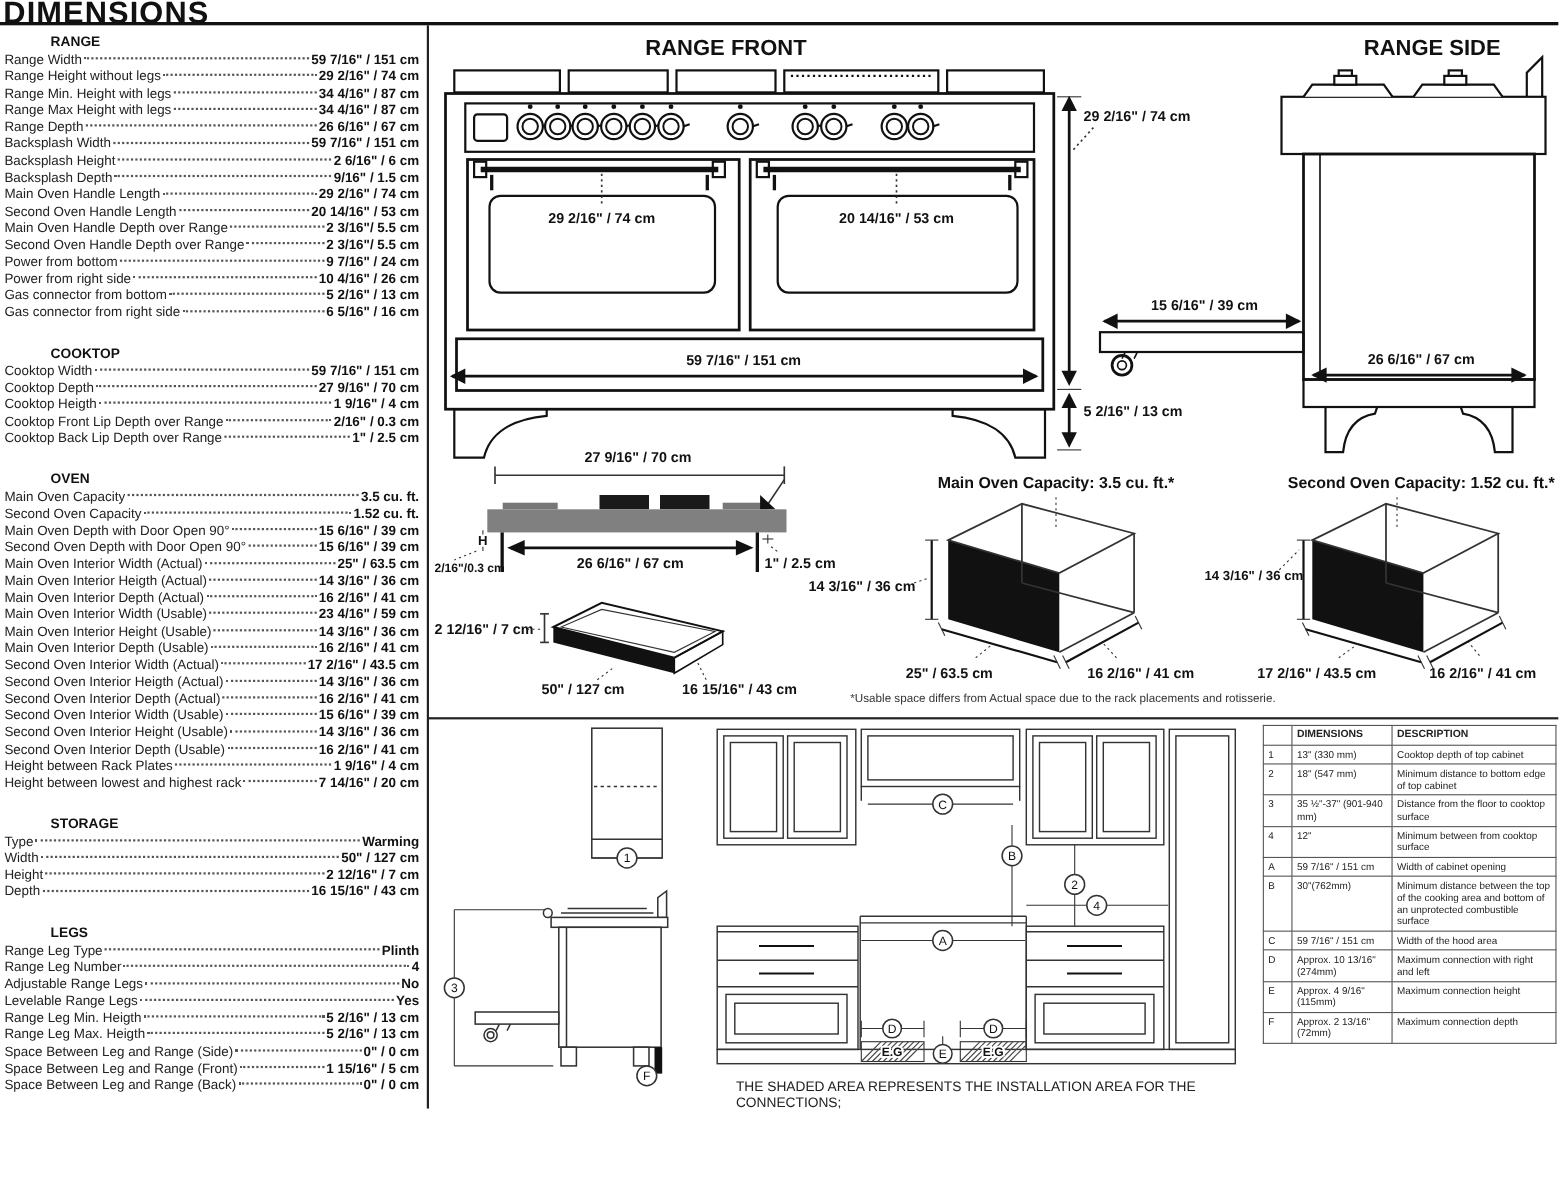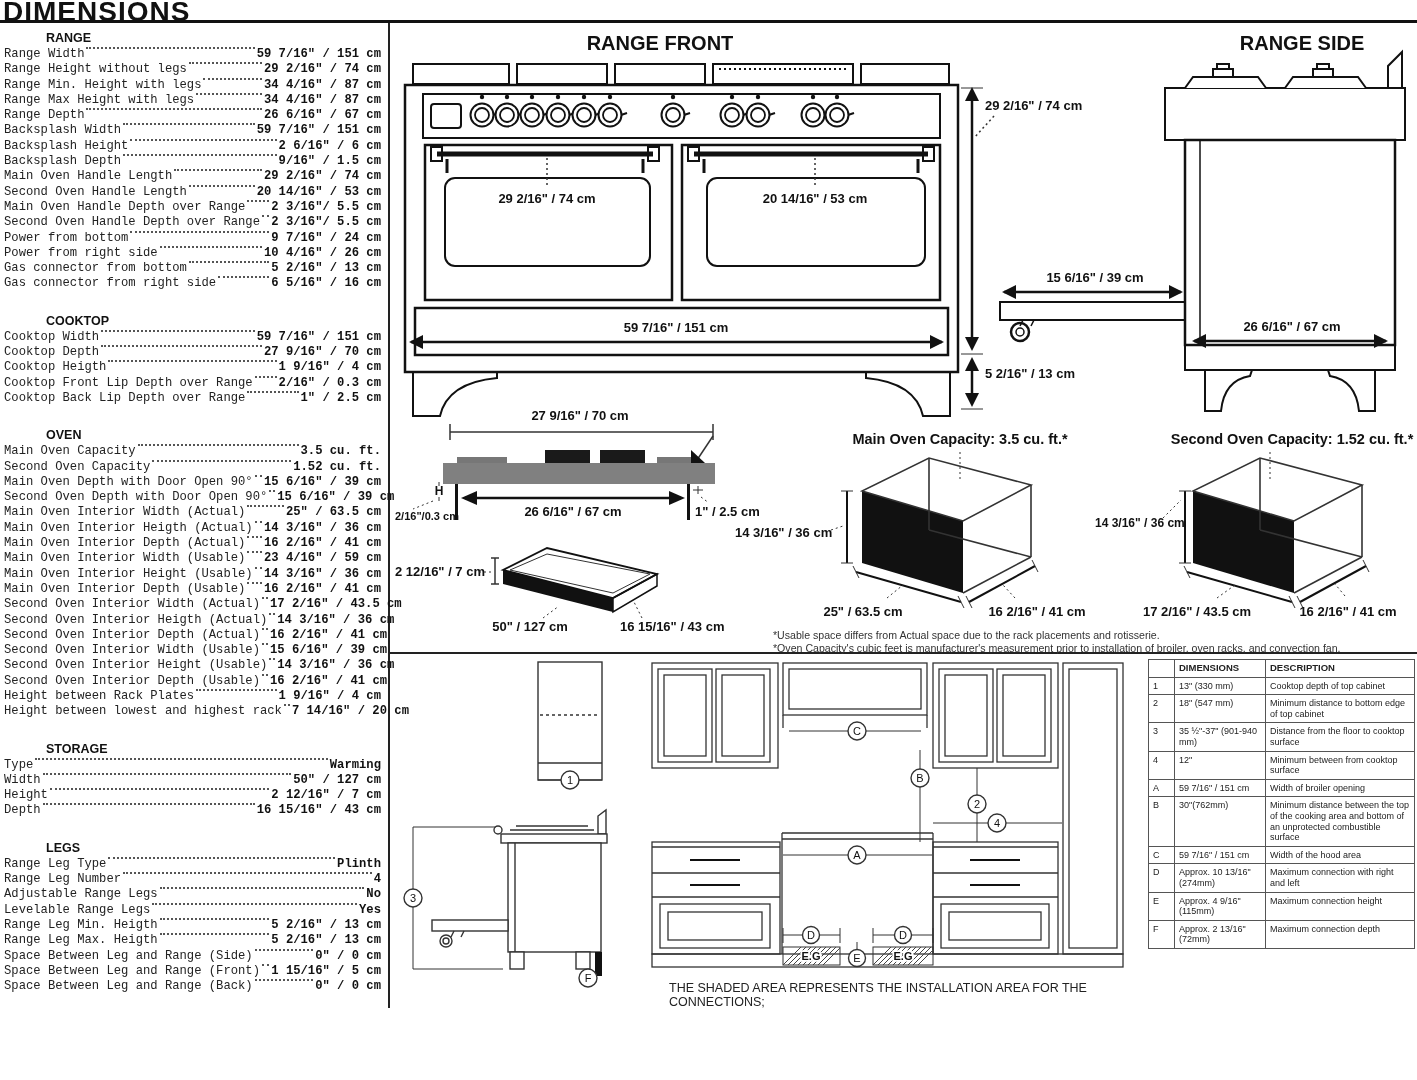--- a/index.html
+++ b/index.html
@@ -3,21 +3,21 @@
 <meta charset="utf-8">
 <style>
   html,body{margin:0;padding:0;background:#fff;}
   #page{position:relative;width:1417px;height:1008px;background:#fff;overflow:hidden;
         font-family:"Liberation Sans",sans-serif;color:#1a1a1a;}
   .rule{position:absolute;background:#111;}
   #page-title{position:absolute;left:3px;top:-4px;font-size:28px;font-weight:800;letter-spacing:1px;color:#111;}
   #spec-col{position:absolute;left:4px;top:31px;width:377px;}
   .spec-header{font-weight:bold;font-size:12.5px;color:#111;margin:22px 0 2px 0;padding-left:42px;}
   .spec-header.first{margin-top:0;}
-  .spec-row{display:flex;align-items:flex-start;font-size:12.2px;line-height:15.3px;color:#222;font-family:Liberation Mono, monospace;}
+  .spec-row{display:flex;align-items:center;font-size:12.2px;line-height:15.3px;color:#222;}
   .spec-label{white-space:nowrap;}
   .spec-dots{flex:1 1 auto;border-bottom:2px dotted #555;margin:0 2px 3px 2px;min-width:6px;}
   .spec-value{font-weight:bold;white-space:nowrap;color:#111;}
   svg{position:absolute;overflow:visible;}
   svg text{font-family:"Liberation Sans",sans-serif;fill:#111;}
   .st{font-size:20px;font-weight:bold;}
   .t145{font-size:14.5px;font-weight:bold;}
   .d13{font-size:13px;font-weight:bold;}
   .d12{font-size:12px;font-weight:bold;}
   .d11{font-size:11px;font-weight:bold;}
@@ -599,21 +599,20 @@
       <line class="ln" stroke-width="2" x1="205" y1="174" x2="271" y2="138"></line>
       <line class="thin" x1="202" y1="168" x2="208" y2="180"></line>
         <line class="thin" x1="268" y1="132" x2="274" y2="144"></line>
       <line class="dash" x1="250" y1="168" x2="240" y2="156"></line>
       <text class="d13" x="253" y="188" text-anchor="middle">16 2/16" / 41 cm</text>
     </g>
   </svg>
 
   <div id="footnotes">
     <div>*Usable space differs from Actual space due to the rack placements and rotisserie.</div>
-    <div>*Oven Capacity's cubic feet is manufacturer's measurement prior to installation of broiler, oven racks, and convection fan.</div>
   </div>
 
   <svg style="left:398px;top:658px;" width="250" height="355" viewBox="0 0 250 355">
     <g class="thin" stroke-width="1.4">
       <rect x="140" y="4" width="64" height="118" fill="#fff"></rect>
       <line x1="142" y1="57" x2="202" y2="57" stroke-dasharray="3,3"></line>
       <line x1="140" y1="105" x2="204" y2="105"></line>
     </g>
     <line class="thin" x1="140" y1="122" x2="204" y2="122"></line>
     <circle class="callout" cx="172" cy="122" r="9"></circle>
@@ -787,21 +786,21 @@
           <td>Distance from the floor to cooktop surface</td>
         </tr>
         <tr>
           <td class="cid">4</td>
           <td class="cdim">12"</td>
           <td>Minimum between from cooktop surface</td>
         </tr>
         <tr>
           <td class="cid">A</td>
           <td class="cdim">59 7/16" / 151 cm</td>
-          <td>Width of broiler opening</td>
+          <td>Width of cabinet opening</td>
         </tr>
         <tr>
           <td class="cid">B</td>
           <td class="cdim">30"(762mm)</td>
           <td>Minimum distance between the top of the cooking area and bottom of an unprotected combustible surface</td>
         </tr>
         <tr>
           <td class="cid">C</td>
           <td class="cdim">59 7/16" / 151 cm</td>
           <td>Width of the hood area</td>

